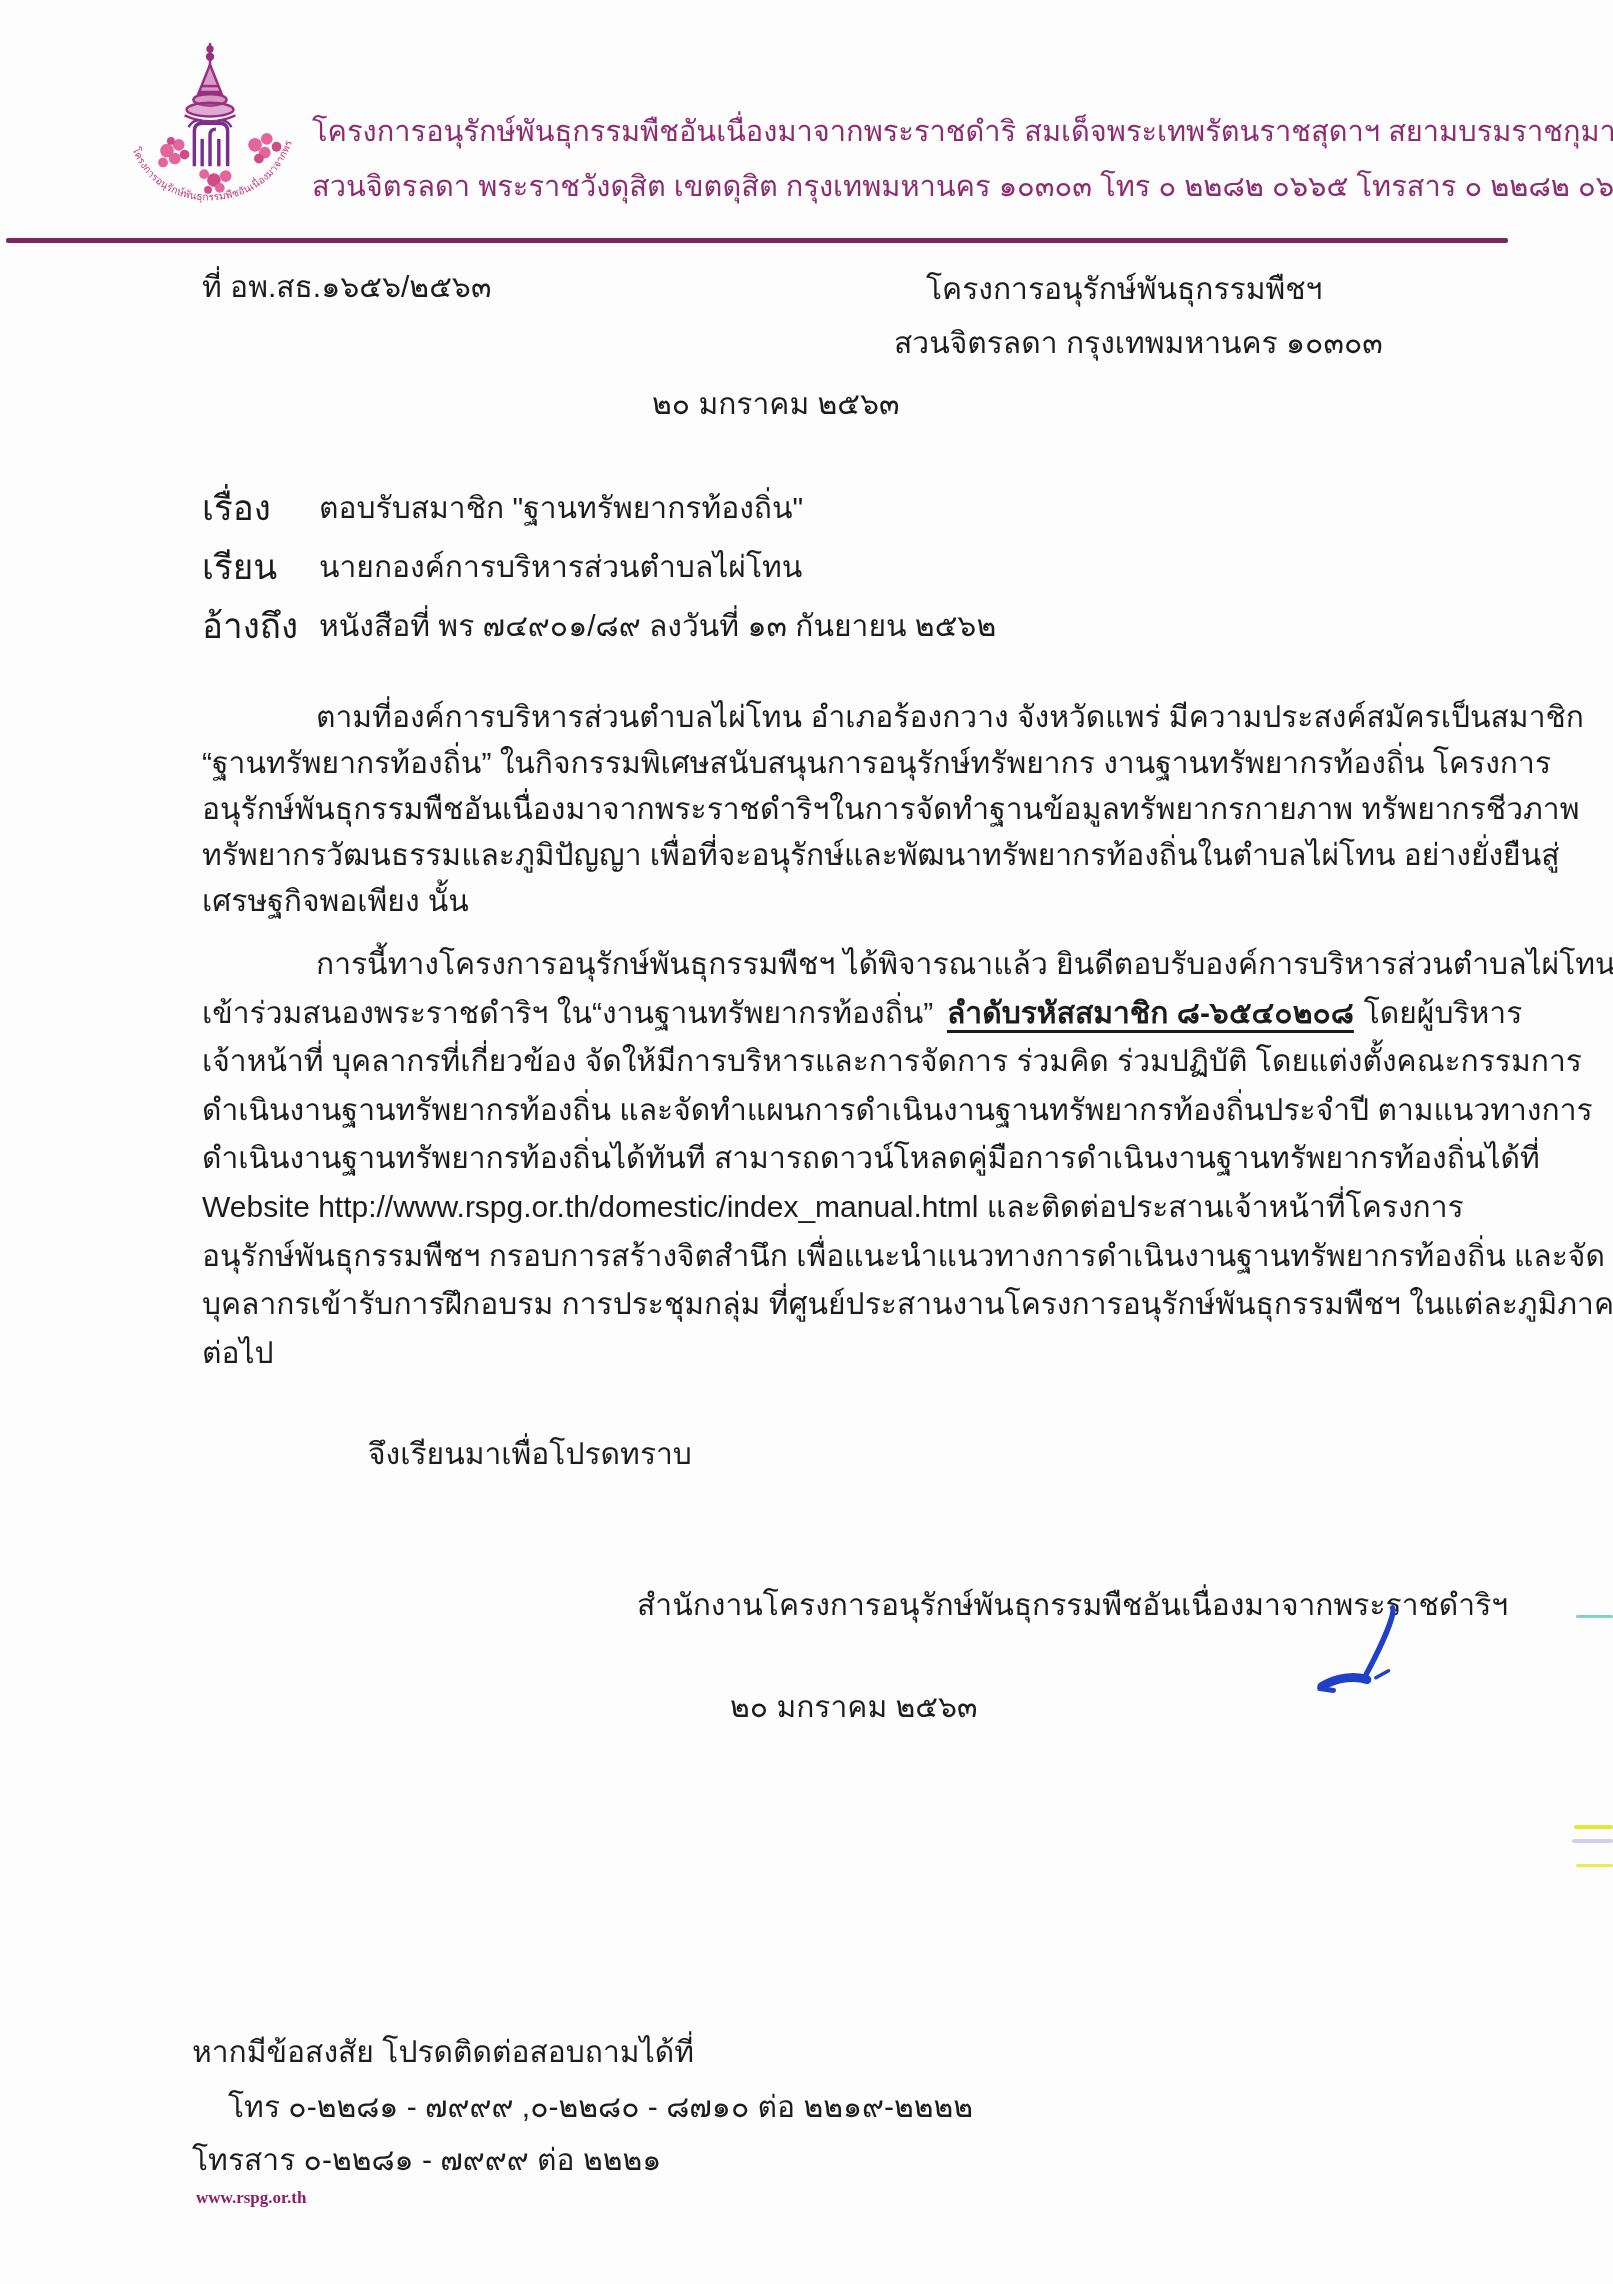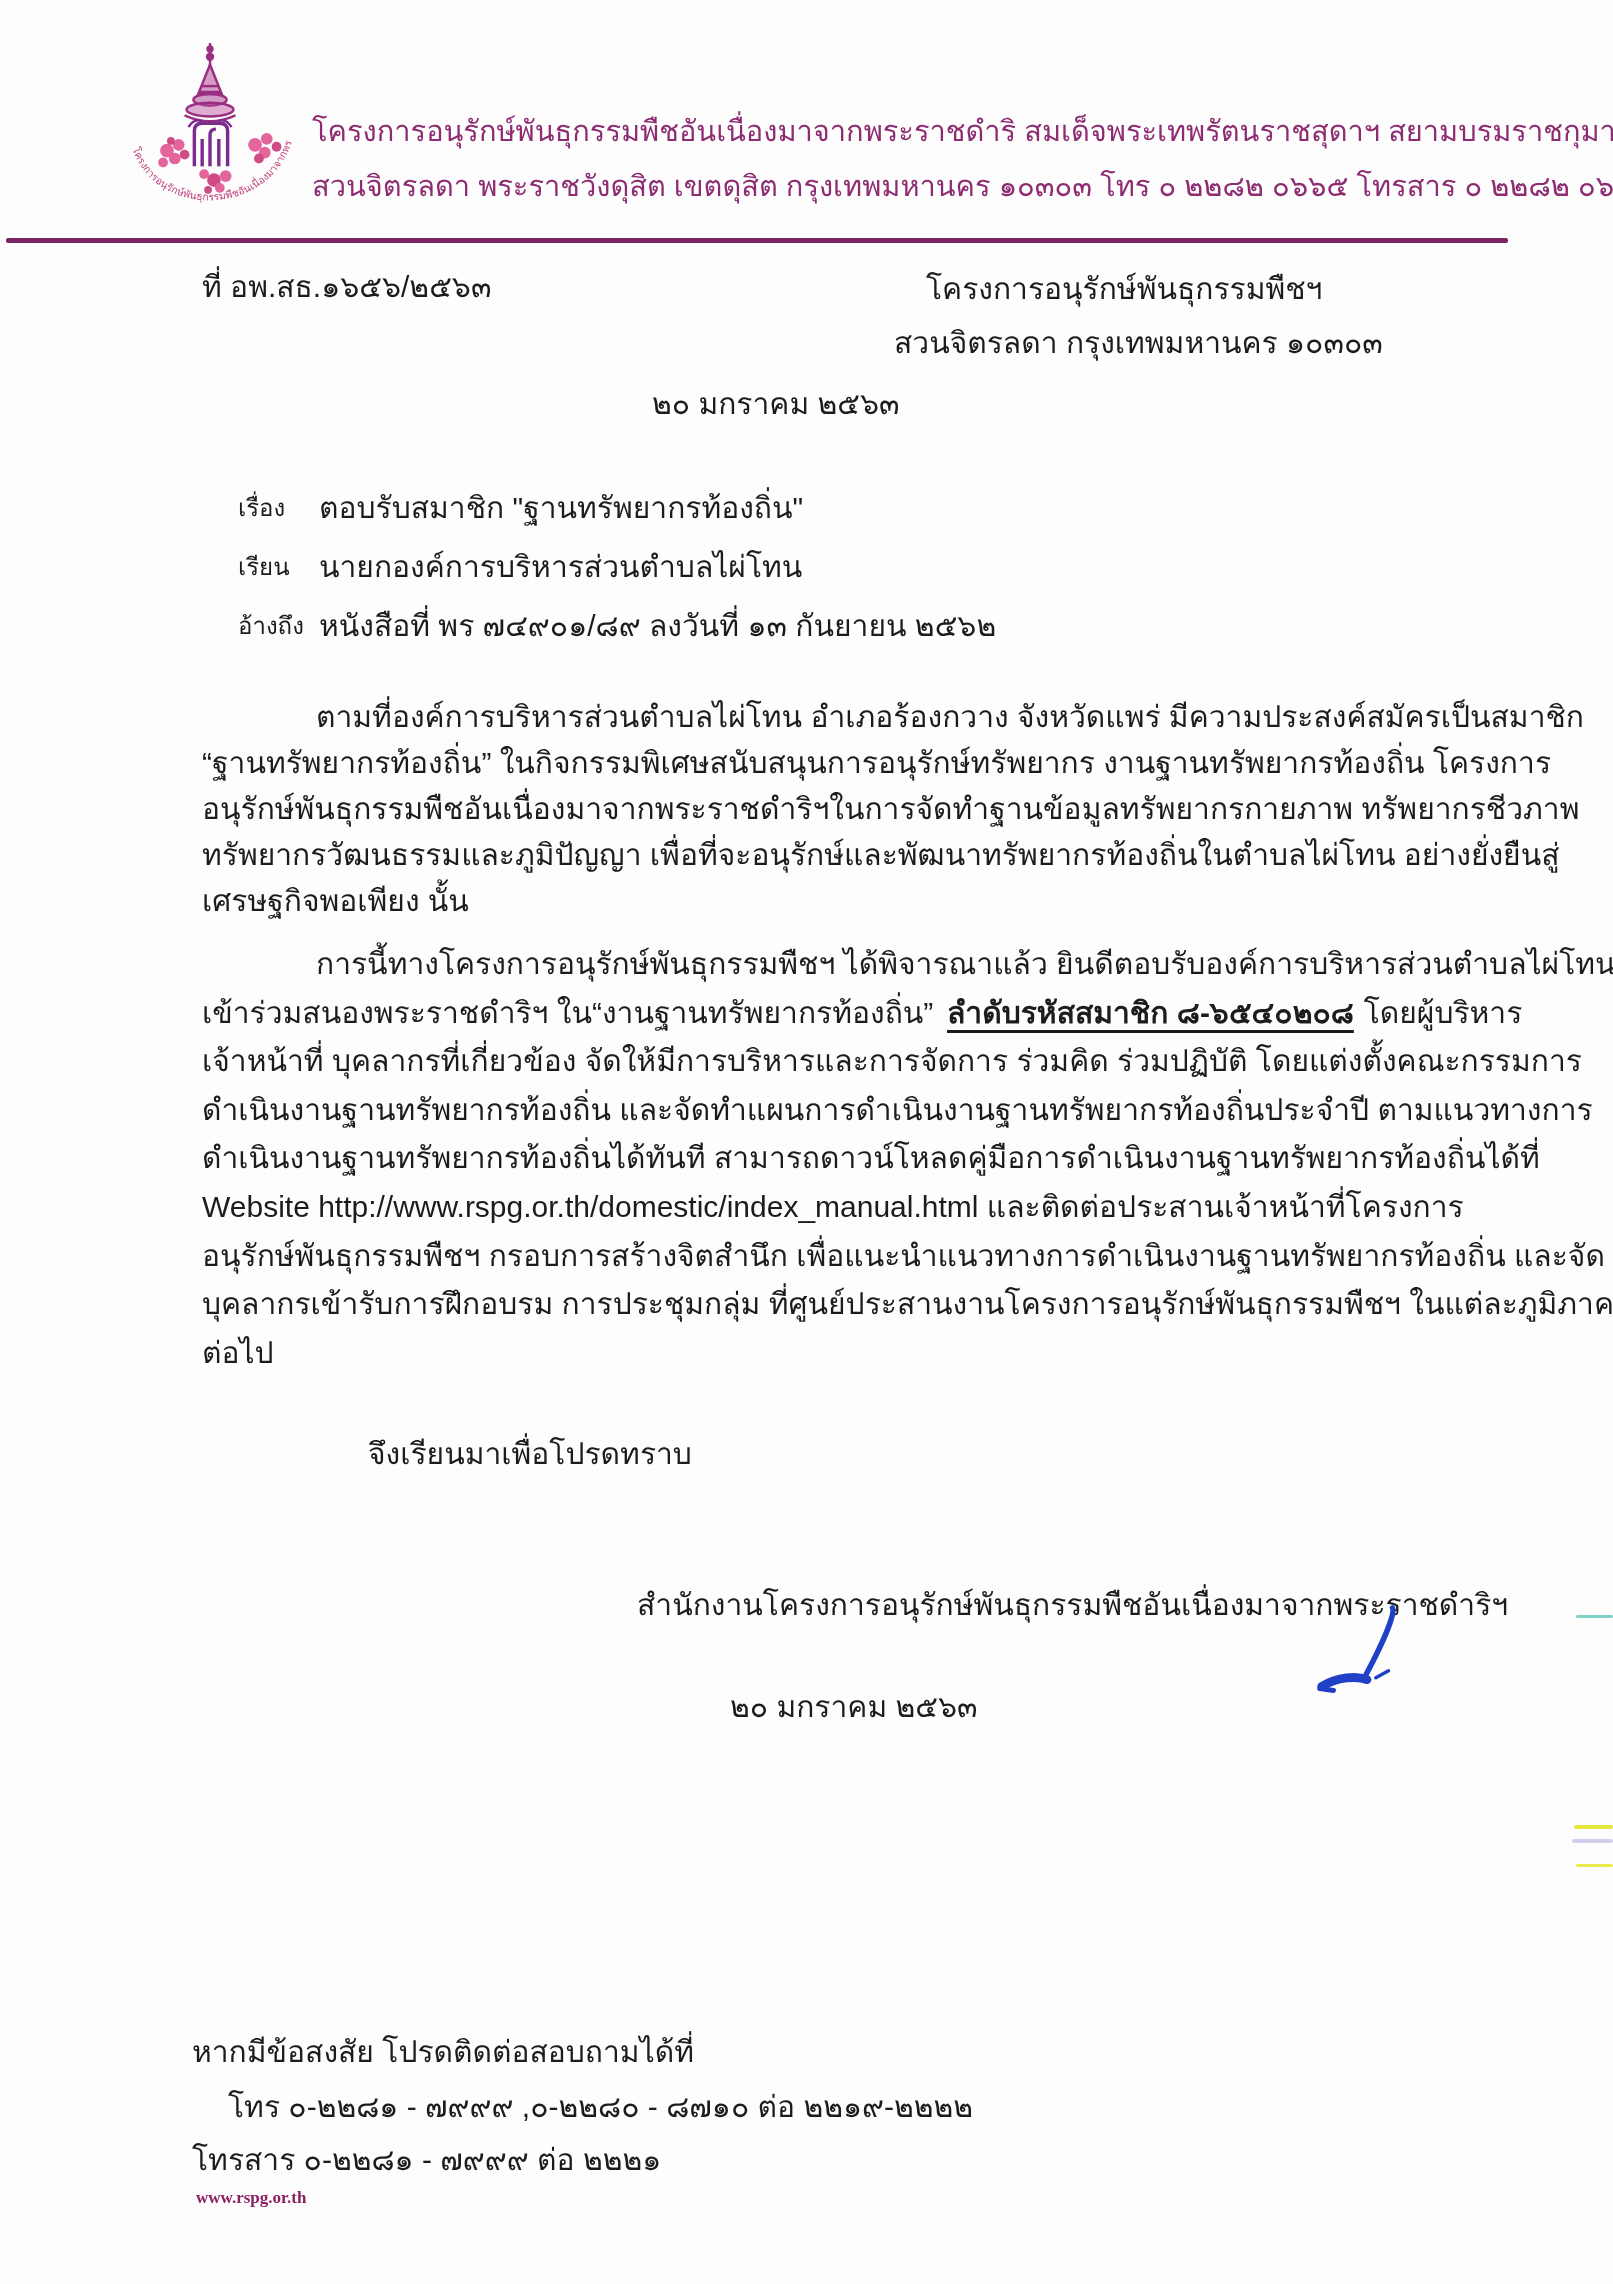--- a/index.html
+++ b/index.html
@@ -9,21 +9,21 @@
     color:#1c1c1c; overflow:hidden;
   }
   .abs{position:absolute; white-space:nowrap;}
   
   .head-line{color:#8e2c72; font-size:29px; line-height:43px;}
   #rule{position:absolute; left:5.9px; top:238px; width:1502px; height:4.9px;
         background:#7a2663; border-radius:2px;}
   
   .ref-text{font-size:30px; line-height:43px;}
   
-  .label{font-size:24px; line-height:43px;margin-left:36px;}
+  .label{font-size:35px; line-height:43px;}
   .value{font-size:30px; line-height:43px;}
   
   .bline{font-size:30px; line-height:45px; height:45px;}
   .code-bold{
     font-weight:700; margin:0 9.8px 0 13.7px;
     text-decoration:underline; text-decoration-thickness:2.5px; text-underline-offset:6.9px;
   }
   
   .foot{font-size:30px; line-height:45px;}
   #site{font-family:"Liberation Serif","DejaVu Serif",serif; font-weight:600;

